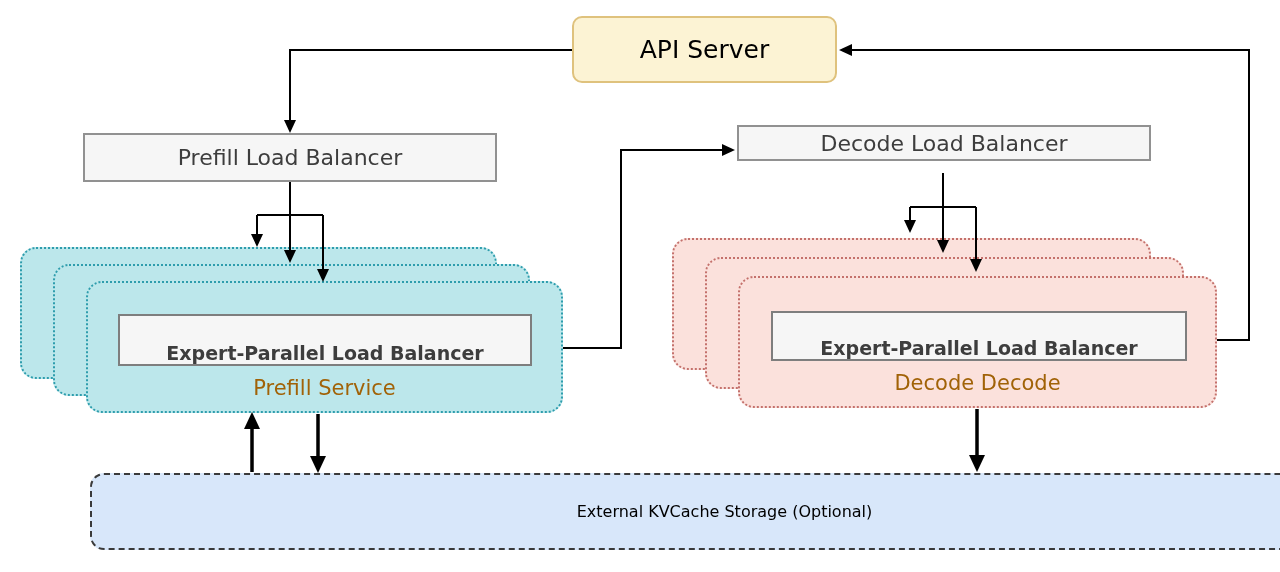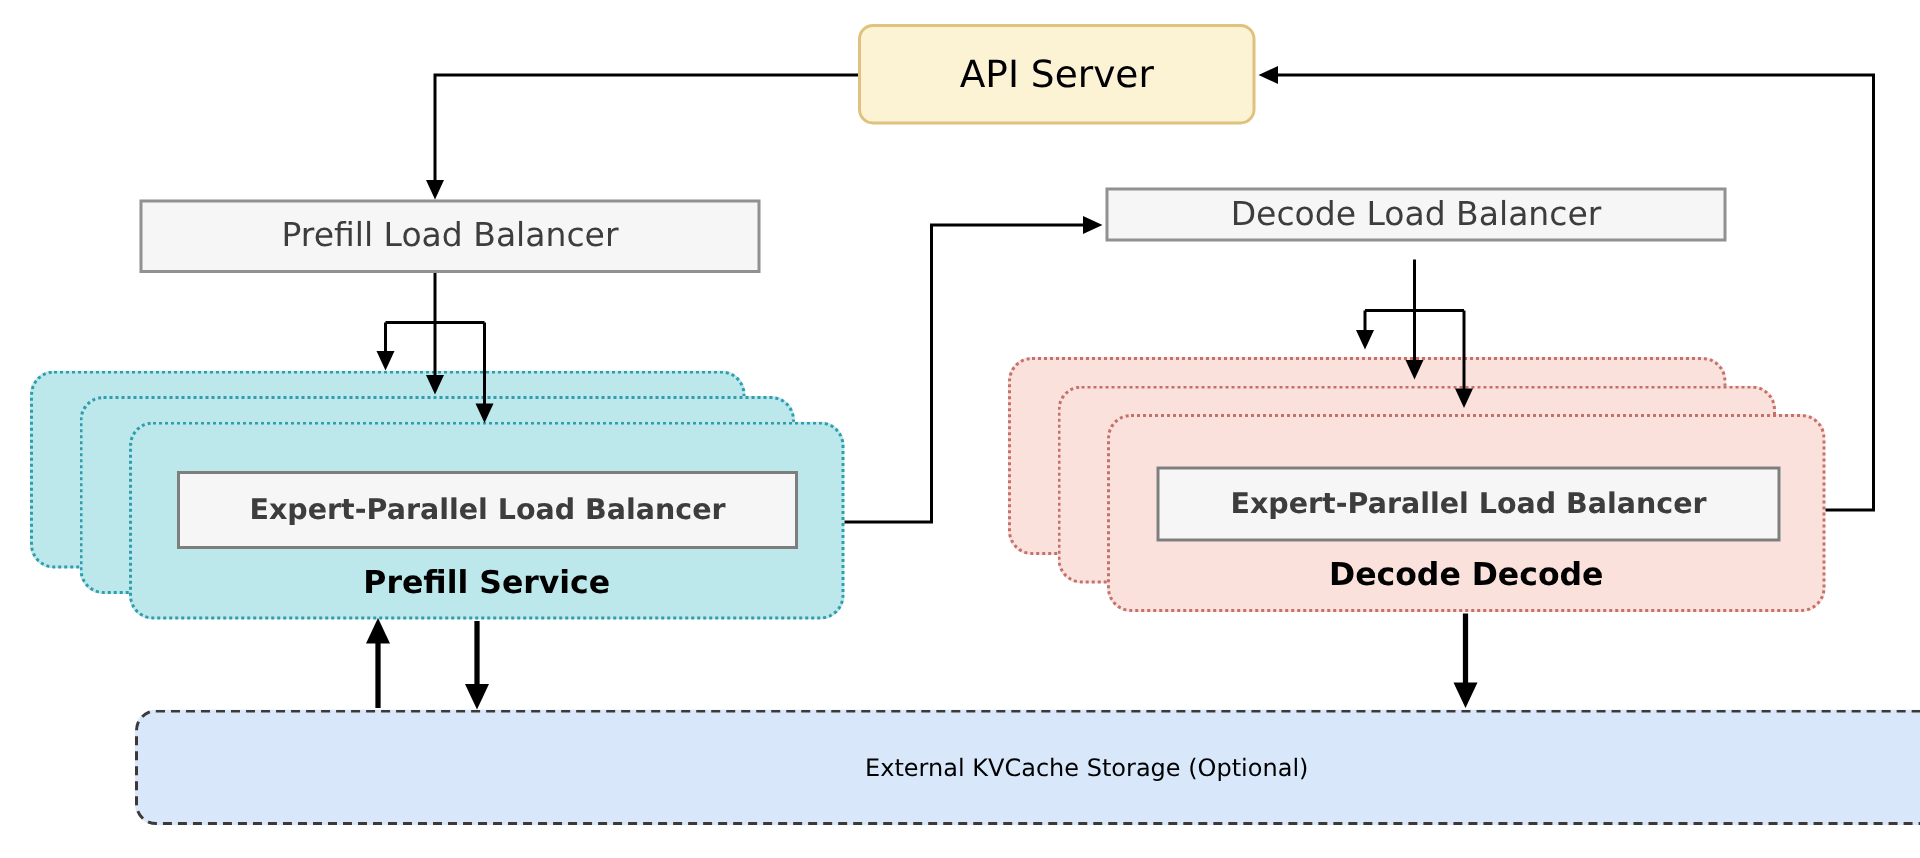--- a/index.html
+++ b/index.html
@@ -20,45 +20,45 @@
   .api{
     left:572px;top:16px;width:265px;height:67px;
     background:#FCF3D4;border:2px solid #DFC27D;border-radius:10px;
     font-size:25px;color:#000;
   }
   
   .lb{
     background:#F6F6F6;border:2px solid #919191;
     font-size:22px;color:#3D3D3D;
   }
-  .prefill-lb{left:93px;top:133px;width:414px;height:49px;}
+  .prefill-lb{left:83px;top:133px;width:414px;height:49px;}
   .decode-lb{left:737px;top:125px;width:414px;height:36px;}
   
   .card{
     position:absolute;box-sizing:border-box;border-radius:16px;
   }
   .card.teal{background:#BCE7EB;border:2px dotted #2E9DAD;}
   .card.pink{background:#FBE1DC;border:2px dotted #C4716C;}
   .p-back{left:20px;top:247px;width:477px;height:132px;z-index:1;}
   .p-mid {left:53px;top:264px;width:477px;height:132px;z-index:2;}
   .p-front{left:86px;top:281px;width:477px;height:132px;z-index:3;}
   .d-back{left:672px;top:238px;width:479px;height:132px;z-index:1;}
   .d-mid {left:705px;top:257px;width:479px;height:132px;z-index:2;}
   .d-front{left:738px;top:276px;width:479px;height:132px;z-index:3;}
   .eplb{
     position:absolute;box-sizing:border-box;
-    display:flex;align-items:center;justify-content:center;
+    display:flex;align-items:flex-end;justify-content:center;
     background:#F6F6F6;border:2px solid #7E7E7E;
     font-size:19px;font-weight:bold;color:#3D3D3D;
   }
   .p-front .eplb{left:30px;top:31px;width:414px;height:52px;}
   .d-front .eplb{left:31px;top:33px;width:416px;height:50px;}
   .svc-label{
     position:absolute;left:0;right:0;top:93px;
-    text-align:center;font-size:21px;font-weight:bold;color:#000000;
+    text-align:center;font-size:21px;font-weight:normal;color:#a16207;
   }
   
   .kv{
     left:90px;top:473px;width:1269px;height:77px;
     background:#D8E7FA;border:2px dashed #3A3A3A;border-radius:14px;
     font-size:16px;color:#000;
   }
   
   svg.wires{
     position:absolute;left:0;top:0;width:1280px;height:572px;

